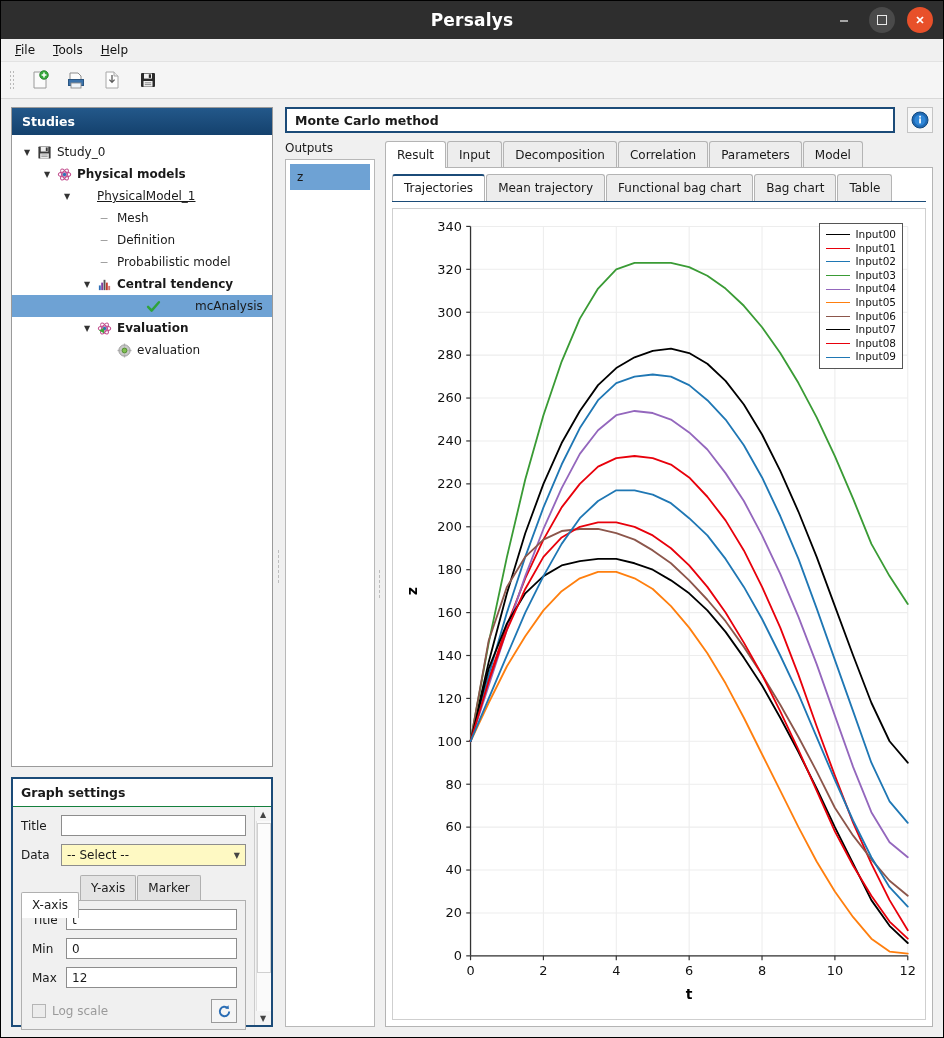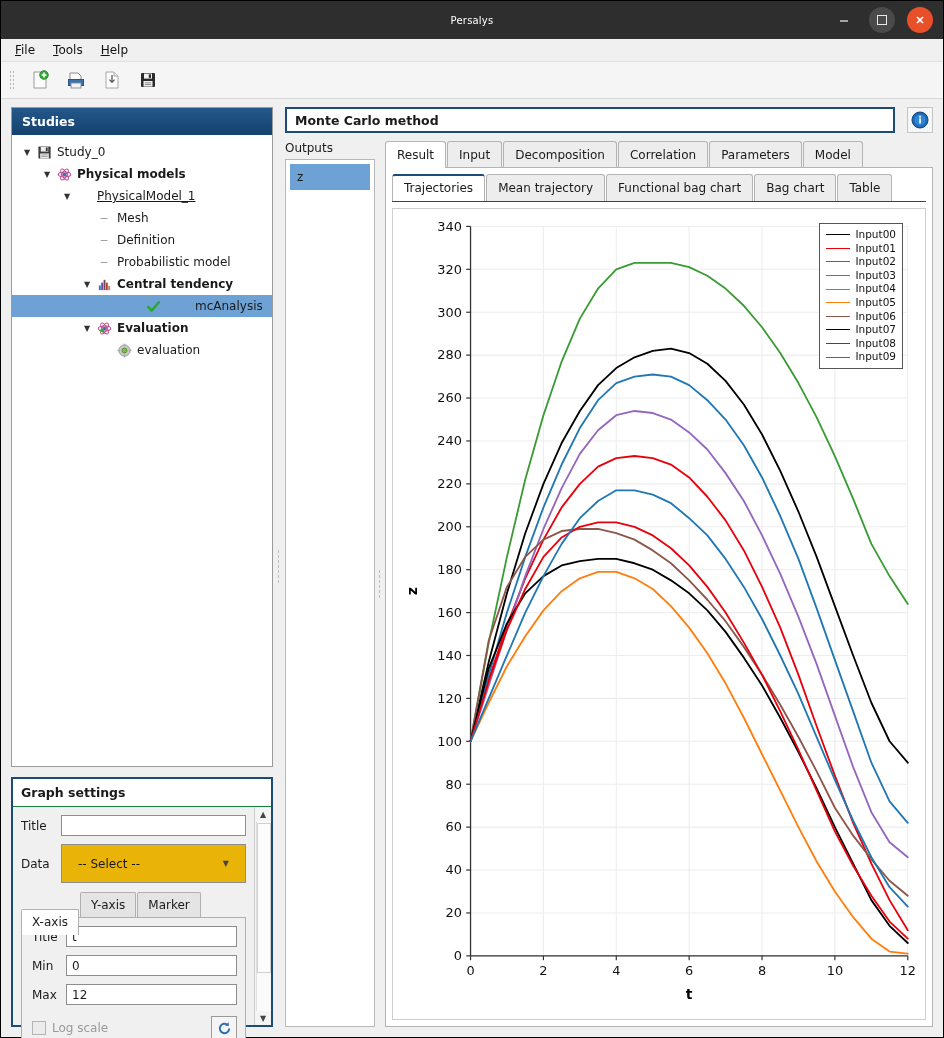--- a/index.html
+++ b/index.html
@@ -12,21 +12,21 @@
   .window{
     position:absolute;left:0;top:0;width:944px;height:1038px;
     background:#f0f0f0;display:flex;flex-direction:column;
     border:1px solid #000;box-sizing:border-box;
   }
   
   .titlebar{
     height:38px;min-height:38px;background:#2e2e2e;position:relative;
     display:flex;align-items:center;justify-content:center;
   }
-  .titlebar-text{color:#ffffff;font-size:10px;font-weight:normal;letter-spacing:.2px;}
+  .titlebar-text{color:#ffffff;font-size:17px;font-weight:bold;letter-spacing:.2px;}
   .wincontrols{position:absolute;right:10px;top:0;height:38px;display:flex;align-items:center;gap:12px;}
   .wc{width:26px;height:26px;display:flex;align-items:center;justify-content:center;border-radius:50%;}
   .wc-min{color:#e6e6e6;font-size:15px;line-height:6px;}
   .wc-max{background:#4a4a4a;}
   .wc-max .sq{width:10px;height:10px;border:1.6px solid #e8e8e8;box-sizing:border-box;}
   .wc-close{background:#e8502a;color:#fff;font-size:13px;font-weight:bold;}
   
   .menubar{
     height:22px;min-height:22px;background:#f0f0f0;display:flex;align-items:center;
     padding-left:14px;gap:18px;border-bottom:1px solid #e2e2e2;
@@ -75,22 +75,22 @@
   .gs-title{font-weight:bold;font-size:12.5px;padding:6px 8px;background:#fff;border-bottom:1px solid #15803d;}
   .gs-body{flex:1;display:flex;min-height:0;}
   .gs-inner{flex:1;padding:8px 8px 0 8px;min-width:0;}
   .gs-row{display:flex;align-items:center;margin-bottom:8px;}
   .gs-row label{width:40px;font-size:12px;}
   .txt{
     flex:1;height:21px;border:1px solid #8d8d8d;background:#fff;
     font-size:12px;padding:0 5px;box-sizing:border-box;display:flex;align-items:center;
   }
   .sel-box{
-    flex:1;height:39px;border:1px solid #8d8d8d;background:#eab308;font-size:12px;
-    padding:0 16px;box-sizing:border-box;display:flex;align-items:center;justify-content:space-between;
+    flex:1;height:22px;border:1px solid #8d8d8d;background:#fef9c3;font-size:12px;
+    padding:0 5px;box-sizing:border-box;display:flex;align-items:center;justify-content:space-between;
   }
   .sel-box .car{font-size:8px;color:#444;}
   .gs-tabs{display:flex;align-items:flex-end;margin-top:2px;}
   .gs-tab{
     font-size:12px;padding:5px 10px;border:1px solid #b0b0b0;border-bottom:none;
     background:#e4e4e4;margin-right:1px;border-radius:2px 2px 0 0;
   }
   .gs-tab.active{background:#fff;font-weight:normal;position:relative;top:18px;padding-bottom:6px;}
   .gs-pane{border:1px solid #b0b0b0;background:#f0f0f0;padding:8px 8px 6px 10px;}
   .gs-pane .gs-row label{width:34px;}

